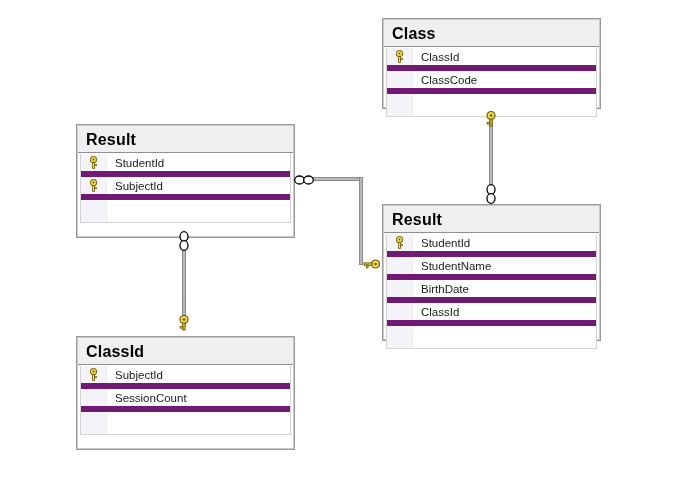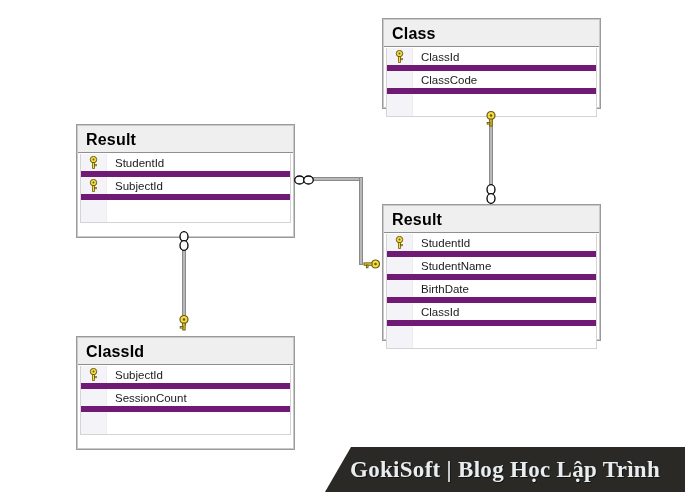--- a/index.html
+++ b/index.html
@@ -319,18 +319,14 @@
           <span class="field-name">SessionCount</span>
         </div>
         <div class="field-row empty">
           <div class="key-cell"></div>
           <span class="field-name"></span>
         </div>
       </div>
     </div>
   </div>
 
-  <div class="banner" style="left:325px; top:447px; width:360px; height:45px;
-              clip-path: polygon(26px 0, 360px 0, 360px 45px, 0 45px);">
-    <span class="banner-text">GokiSoft | Blog Học Lập Trình</span>
-  </div>
 
 </div>
 
 </body></html>

